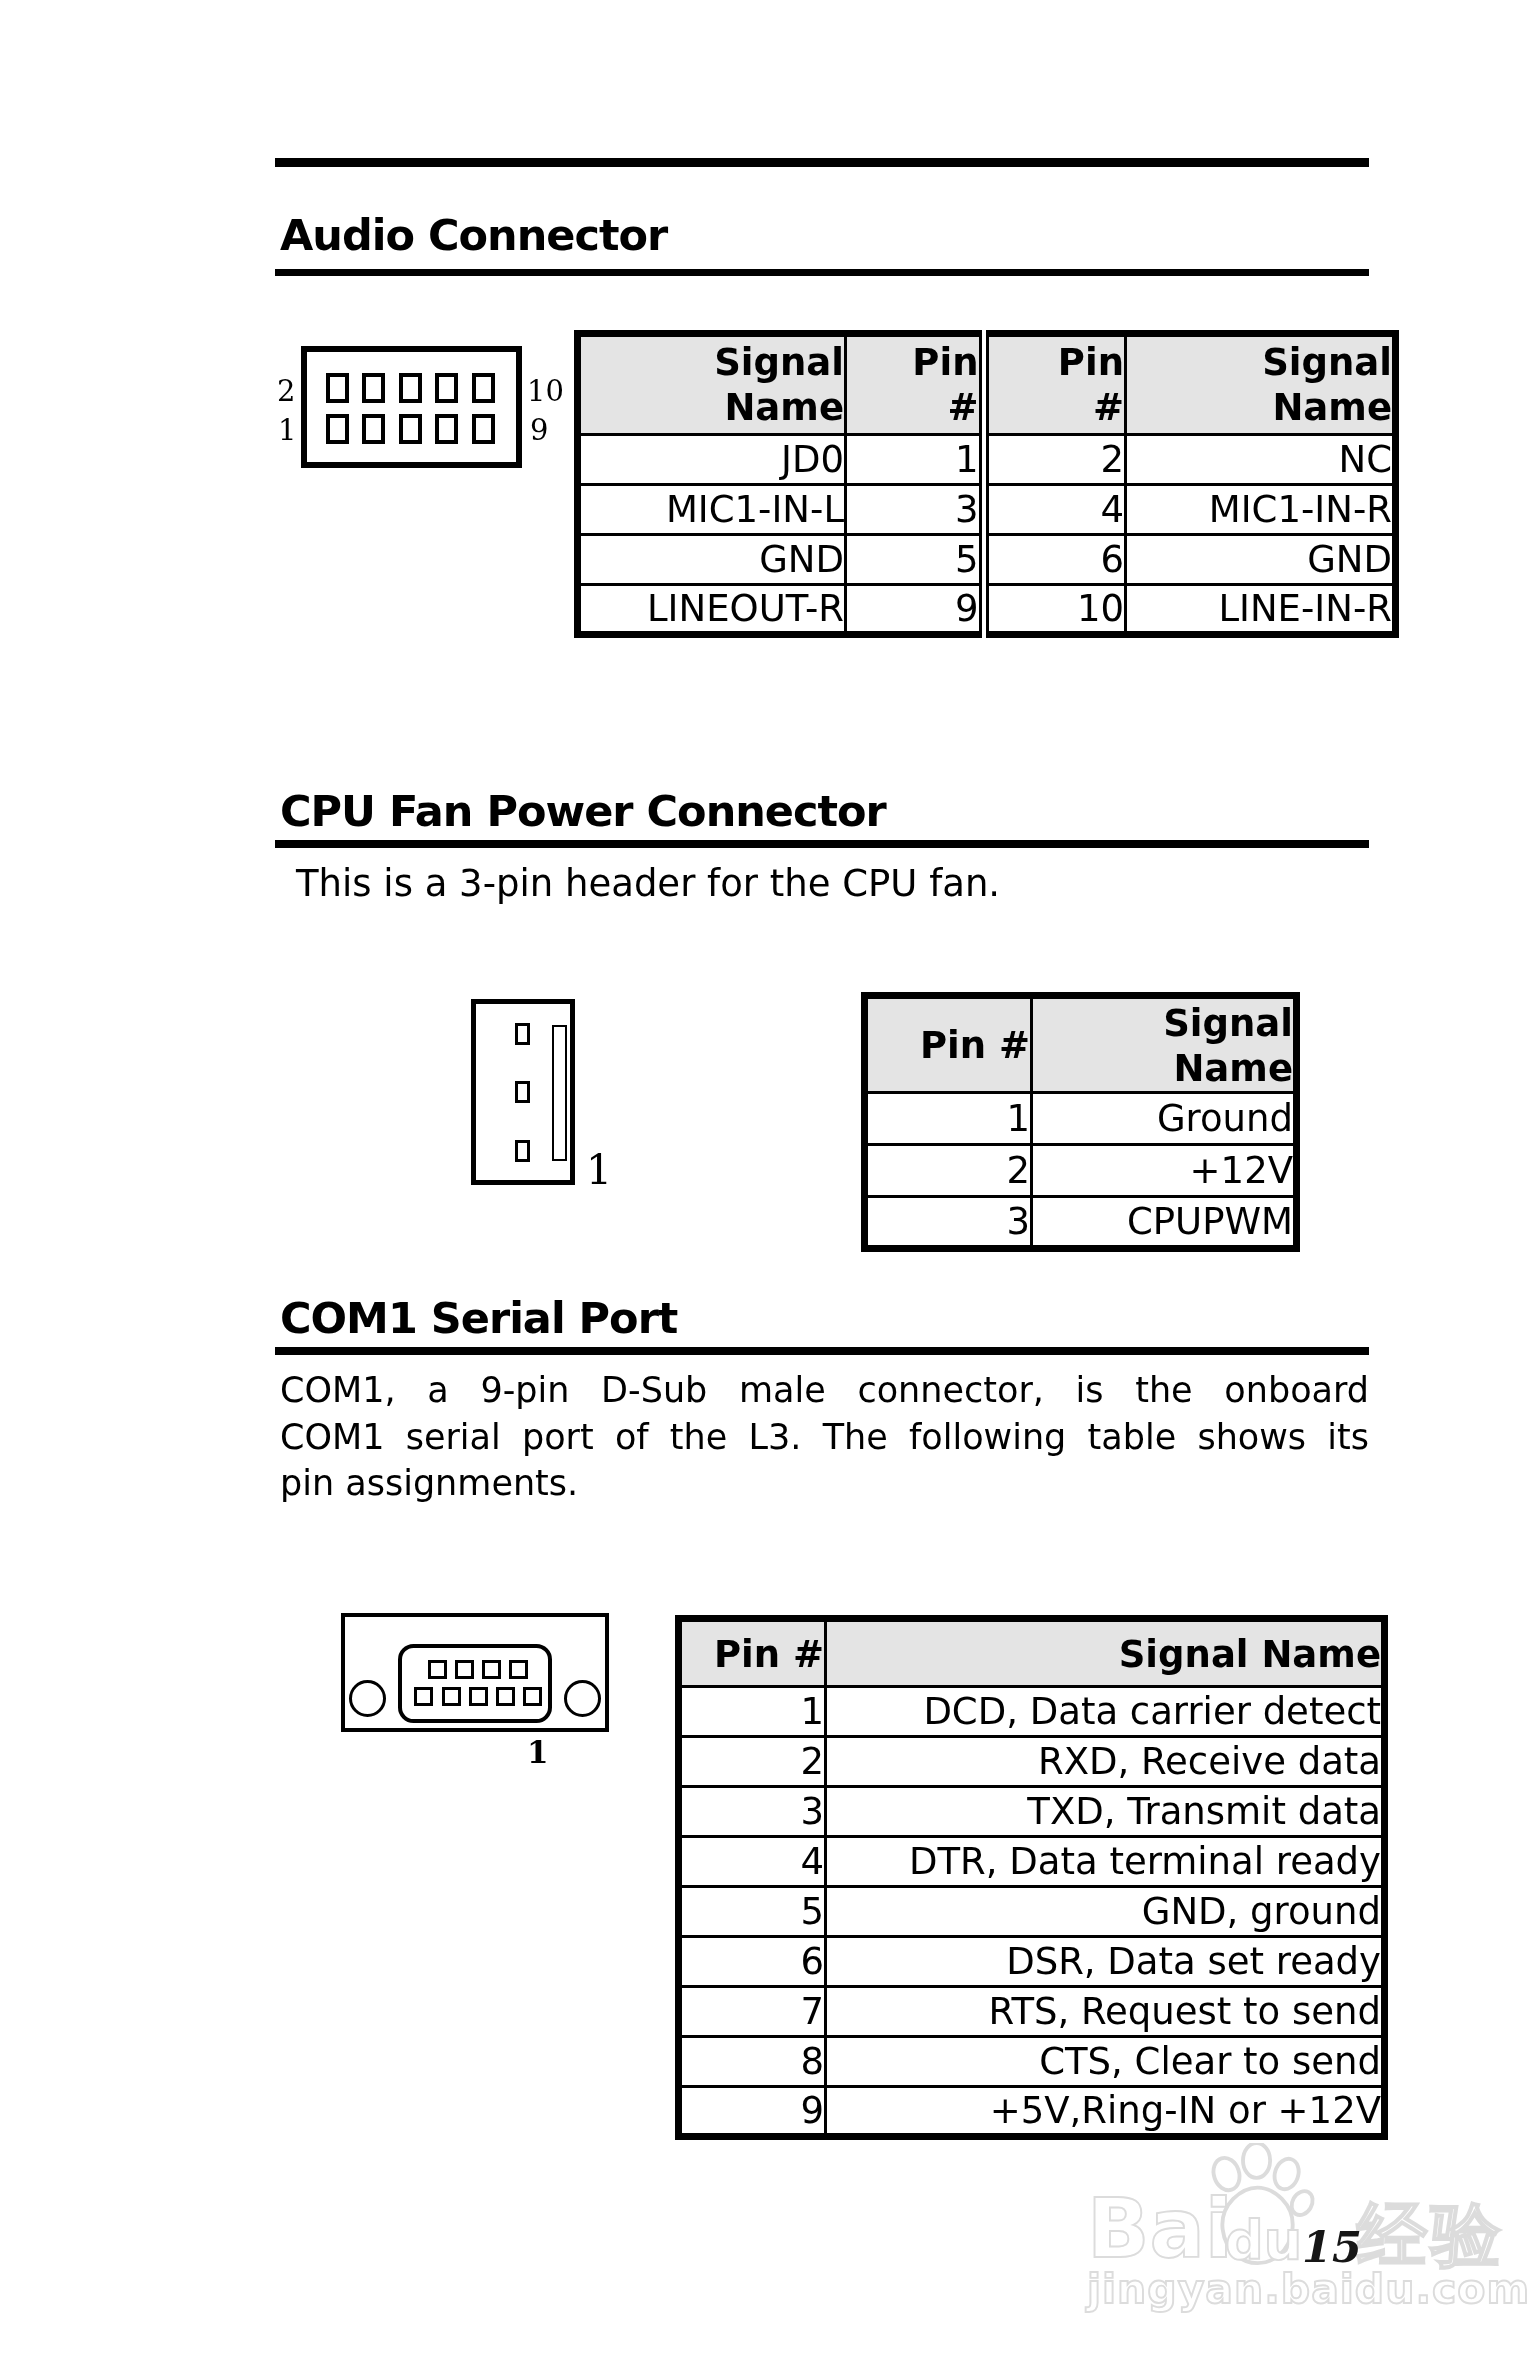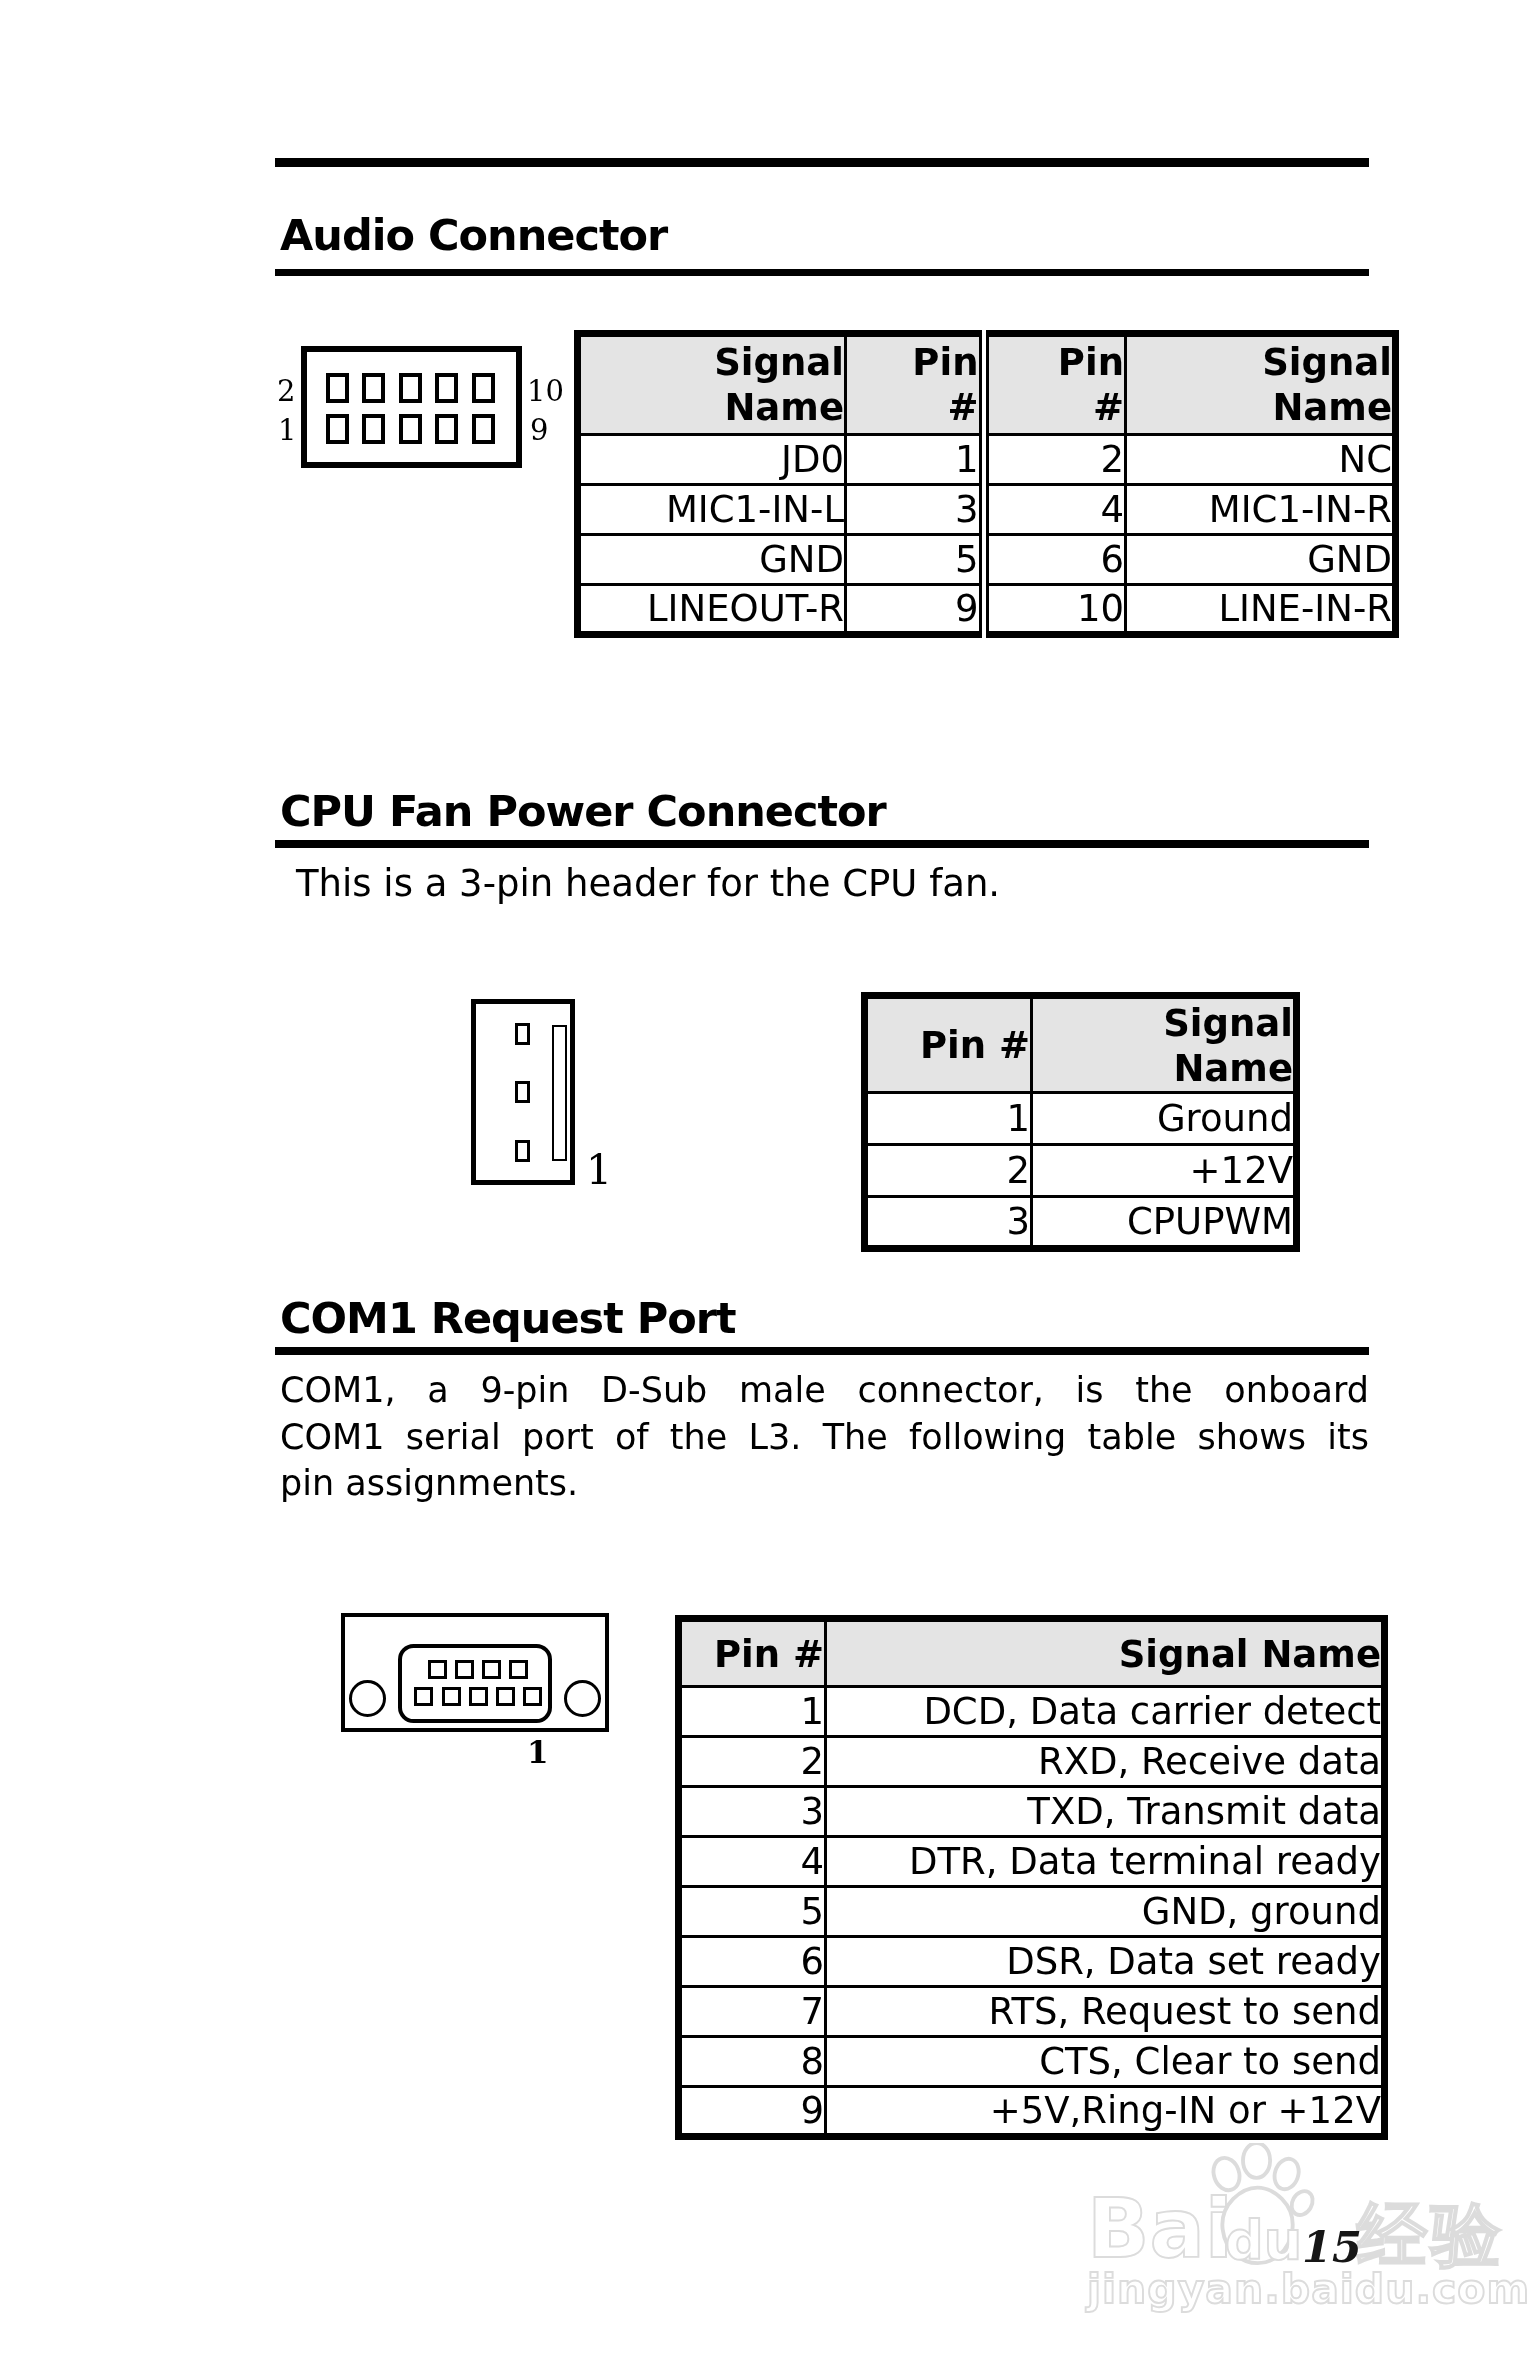--- a/index.html
+++ b/index.html
@@ -150,21 +150,21 @@
       <td>2</td>
       <td>+12V</td>
     </tr>
     <tr style="height:52px;">
       <td>3</td>
       <td>CPUPWM</td>
     </tr>
   </tbody>
     </table>
 
-  <div class="h1" style="left:280px;top:1293px;">COM1 Request Port</div>
+  <div class="h1" style="left:280px;top:1293px;">COM1 Serial Port</div>
   <div class="rule" style="left:275px;top:1347px;width:1094px;height:7.8px;"></div>
 
   <div class="para-line just" style="top:1370px;">COM1, a 9-pin D-Sub male connector, is the onboard</div>
   <div class="para-line just" style="top:1417px;">COM1 serial port of the L3. The following table shows its</div>
   <div class="para-line" style="top:1463px;">pin assignments.</div>
 
   <div>
     <div class="box" style="left:341px;top:1613px;width:268px;height:119px;"></div>
     <div class="circ" style="left:349px;top:1680px;"></div>
     <div class="circ" style="left:564px;top:1680px;"></div>

